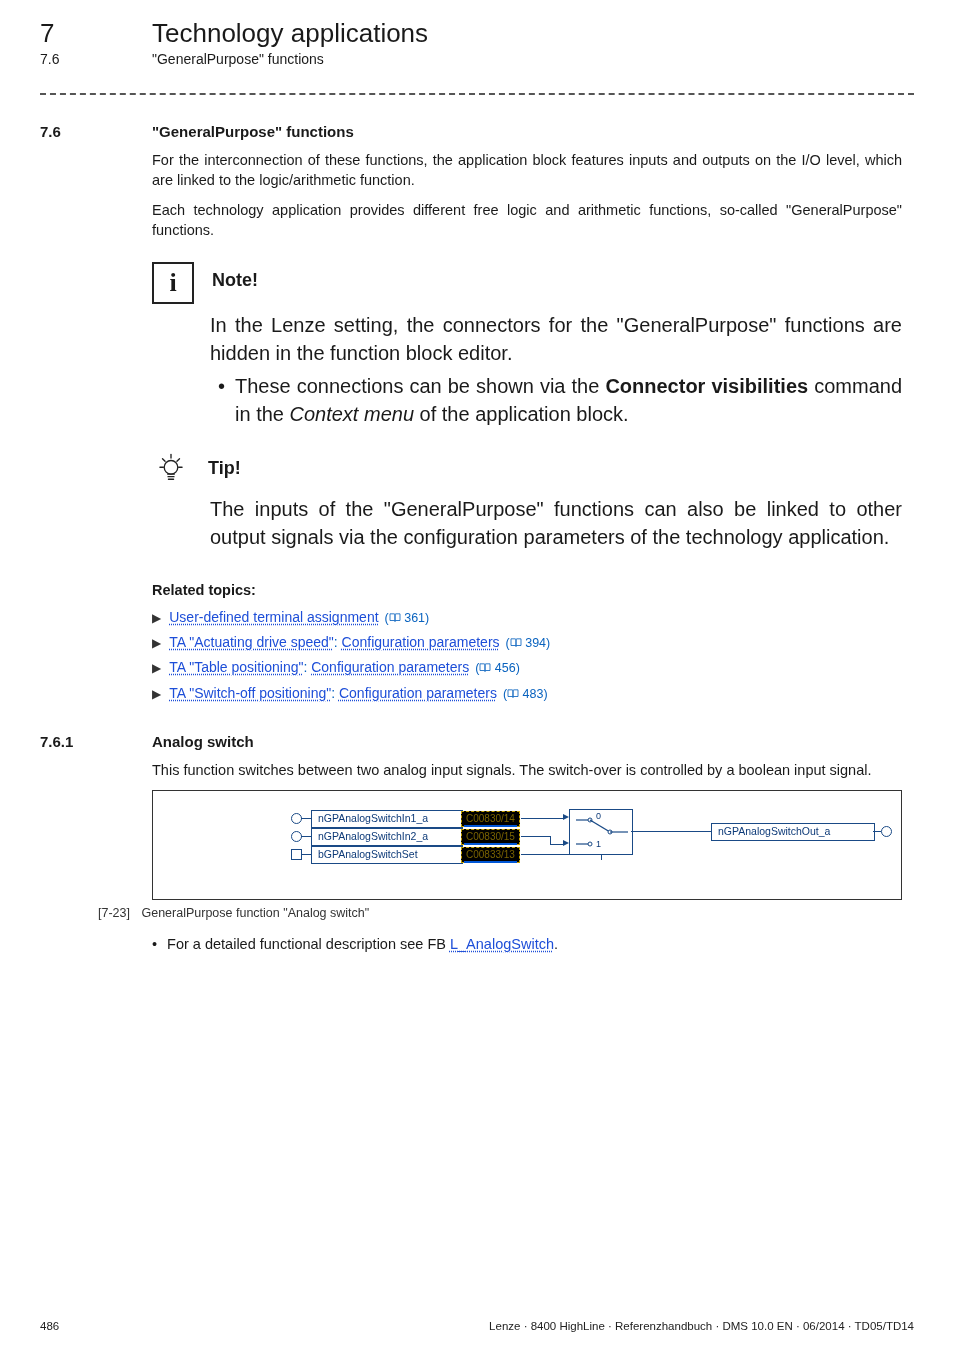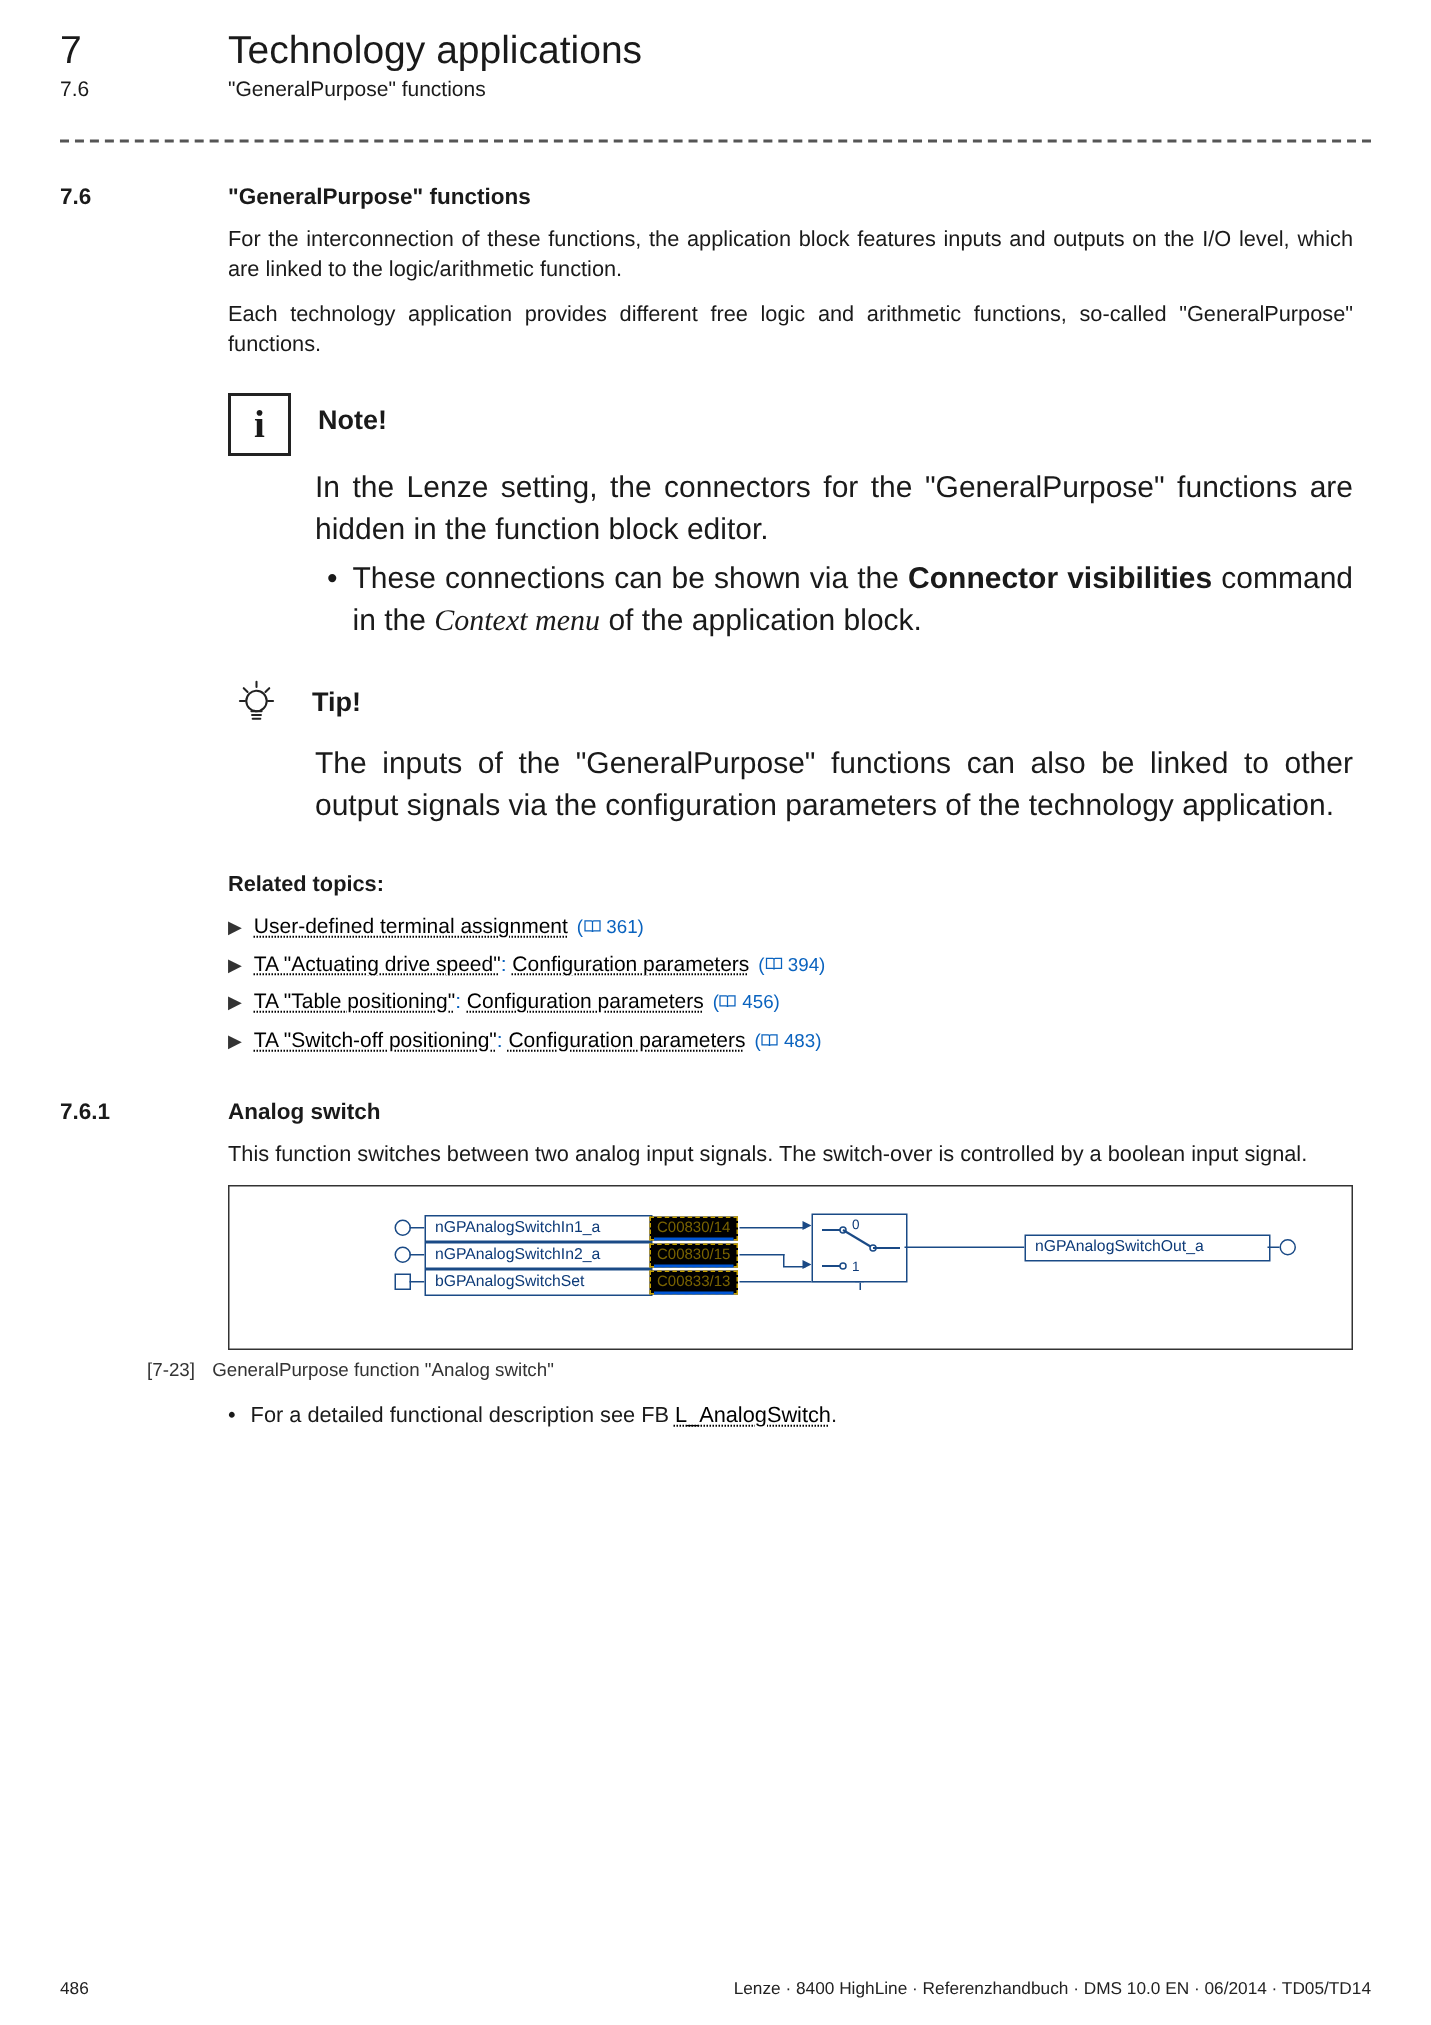--- a/index.html
+++ b/index.html
@@ -103,21 +103,21 @@
   }
   .callout-body p { margin: 6px 0; }
   .bullet-row {
     display: flex;
     gap: 10px;
     margin: 6px 0 0 8px;
   }
   .bullet-dot {
     flex: 0 0 auto;
   }
-  .italic { font-style: italic; font-family: Liberation Serif, serif; }
+  .italic { font-style: italic; }
   .bold { font-weight: 700; }
 
   .tip-icon {
     width: 38px;
     height: 38px;
     flex: 0 0 auto;
     display: flex;
     align-items: center;
     justify-content: center;
   }
@@ -132,42 +132,42 @@
   .link-list { margin-left: 0; }
   .link-item {
     display: flex;
     align-items: baseline;
     gap: 6px;
     margin: 6px 0;
     font-size: 14px;
   }
   .tri { color: #333; font-size: 12px; margin-right: 2px; }
   .link {
-    color: #000000;
+    color: #1d4ed8;
     text-decoration: underline dotted;
     text-underline-offset: 2px;
   }
   .link-nounder {
     color: #0a63bf;
   }
   .pageref {
     color: #0a63bf;
     font-size: 12.5px;
   }
   .book-icon {
     display: inline-block;
     width: 12px; height: 10px;
     vertical-align: -1px;
   }
 
   
   .diagram-frame {
     border: 1px solid #333;
     margin: 10px 0 2px 0;
-    padding: 18px 12px 12px 0;
+    padding: 18px 12px 12px 28px;
     height: 78px;
     position: relative;
     overflow: hidden;
   }
   .diag-canvas {
     position: relative;
     width: 100%;
     height: 100%;
   }
   .port-open {

